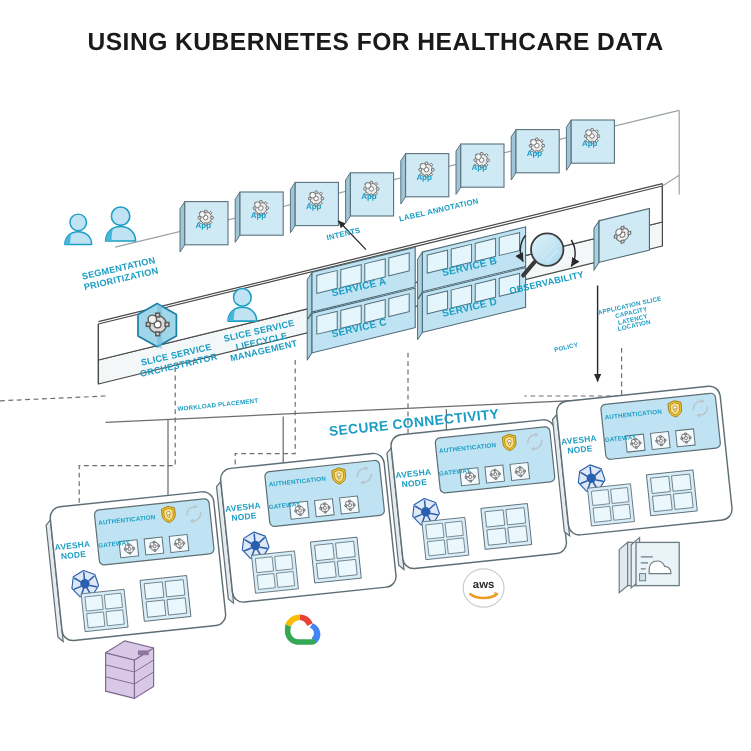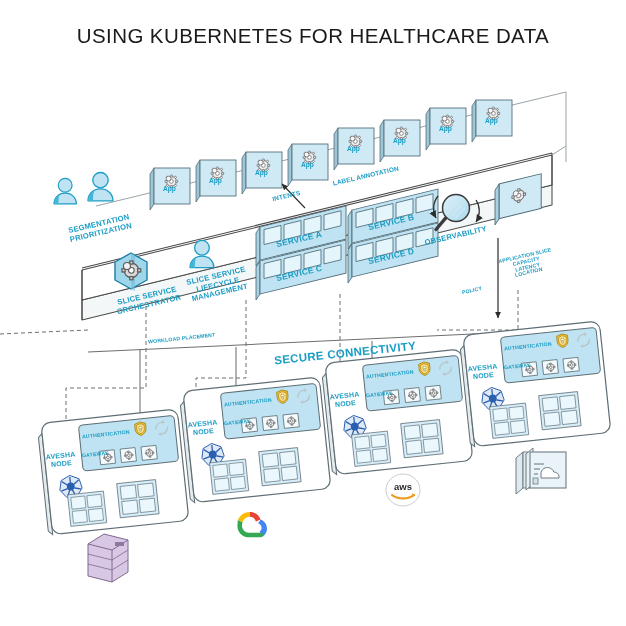--- a/index.html
+++ b/index.html
@@ -2,21 +2,21 @@
 <html><head>
 <meta charset="utf-8">
 <style>
   html,body{margin:0;padding:0;background:#ffffff;}
   body{width:626px;height:626px;overflow:hidden;font-family:"Liberation Sans",sans-serif;}
   #stage{position:relative;width:626px;height:626px;background:#fff;}
 
   .title{
     position:absolute;left:0;top:24px;width:626px;text-align:center;
     font-family:"Liberation Sans",sans-serif;
-    font-weight:normal;font-size:20.5px;letter-spacing:.4px;color:#1a1a1a;
+    font-weight:bold;font-size:20.5px;letter-spacing:.4px;color:#1a1a1a;
     white-space:nowrap;
   }
 
   svg.layer{position:absolute;left:0;top:0;width:626px;height:626px;overflow:visible;}
 
   .lbl{
     position:absolute;color:#1b9dc4;font-weight:bold;
     font-family:"Liberation Sans",sans-serif;
     line-height:1.12;white-space:pre;pointer-events:none;
   }

